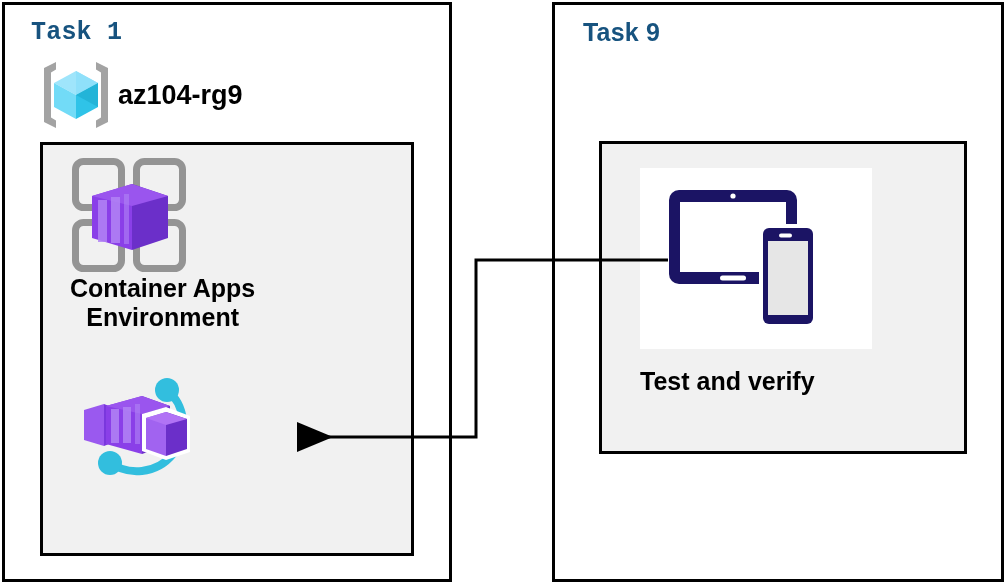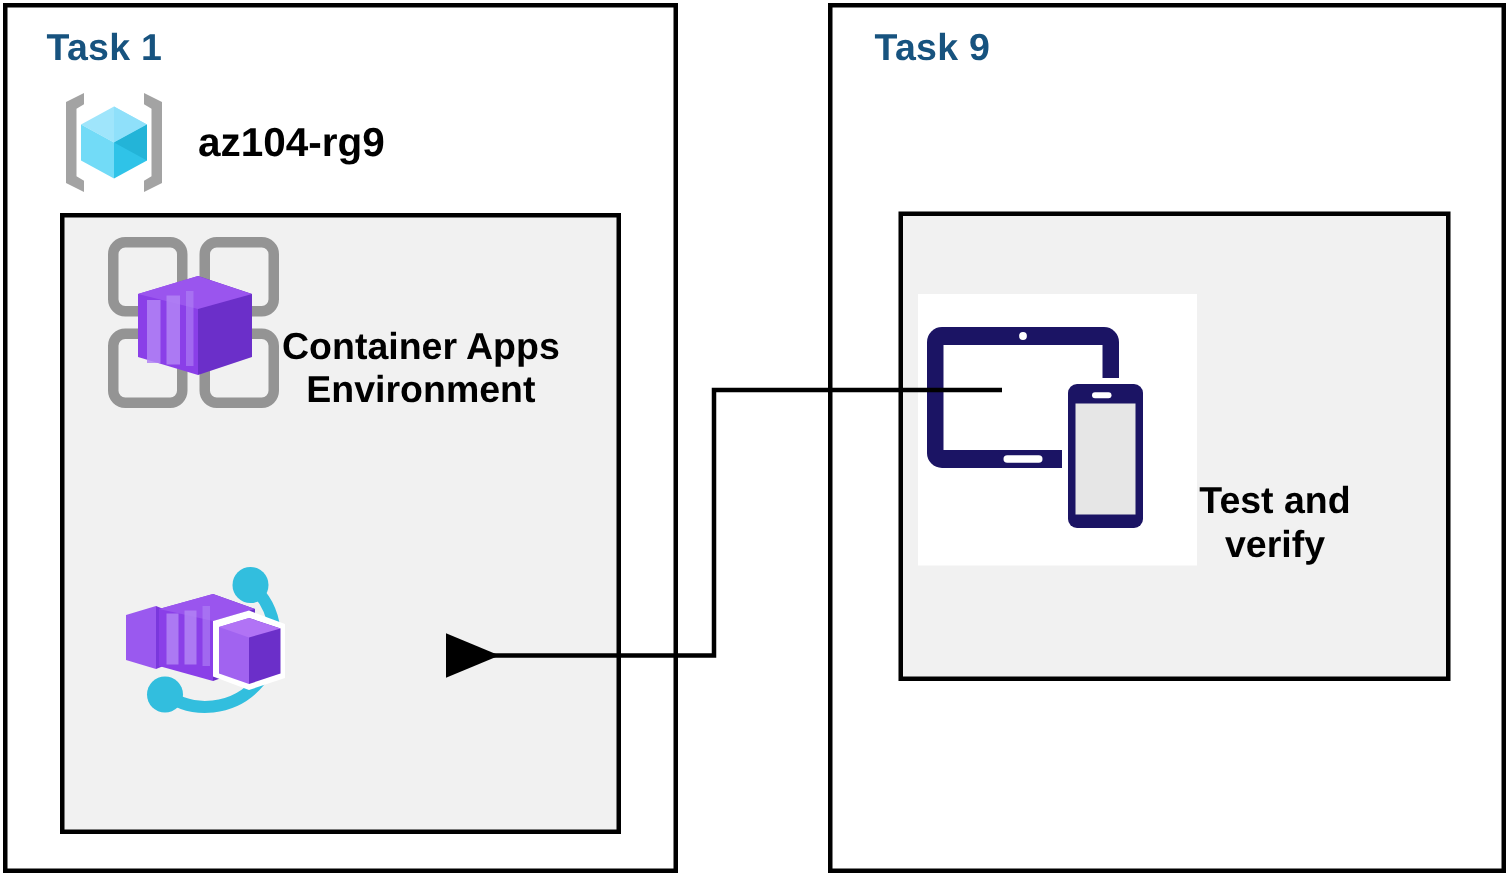--- a/index.html
+++ b/index.html
@@ -29,31 +29,30 @@
   #task2-panel { left: 552px; top: 2px; width: 452px; height: 580px; }
 
   .task-title {
     position: absolute;
     font-size: 25px;
     font-weight: bold;
     color: #17537f;
     letter-spacing: 0.2px;
     white-space: nowrap;
   }
-  #task1-title { left: 31px;  top: 18px; }
+  #task1-title { left: 31px;  top: 18px; font-family: Liberation Mono, monospace; }
   #task2-title { left: 583px; top: 18px; }
 
   
   #rg-row {
     position: absolute;
     left: 34px;
     top: 58px;
     display: flex;
     align-items: center;
-    gap: 14px;
     text-align: center;
   }
   #rg-icon { width: 84px; height: 74px; display: block; }
   #rg-label {
     font-size: 27px;
     font-weight: bold;
     color: #000000;
     white-space: nowrap;
   }
 
@@ -64,35 +63,35 @@
     border: 3px solid #000000;
     box-sizing: border-box;
   }
   #cae-box   { left: 40px;  top: 142px; width: 374px; height: 414px; }
   #verify-box{ left: 599px; top: 141px; width: 368px; height: 313px; }
 
   
   .node {
     position: absolute;
     display: flex;
-    flex-direction: row;
-    align-items: flex-end;
+    flex-direction: column;
+    align-items: flex-start;
   }
   .node-label {
     font-size: 25px;
     font-weight: bold;
     color: #000000;
     text-align: center;
     line-height: 1.14;
     white-space: pre-line;
   }
 
   #cae-node   { left: 70px;  top: 156px; width: 315px; }
   #capp-node  { left: 70px;  top: 370px; width: 315px; }
-  #verify-node{ left: 612px; top: 168px; width: 290px; margin-top: 28px; }
+  #verify-node{ left: 640px; top: 168px; width: 290px; }
 
   #cae-icon   { width: 118px; height: 118px; display: block; }
   #capp-icon  { width: 134px; height: 110px; display: block; margin-bottom: 2px; }
 
   
   #verify-tile {
     width: 232px;
     height: 181px;
     background: #ffffff;
     display: flex;

